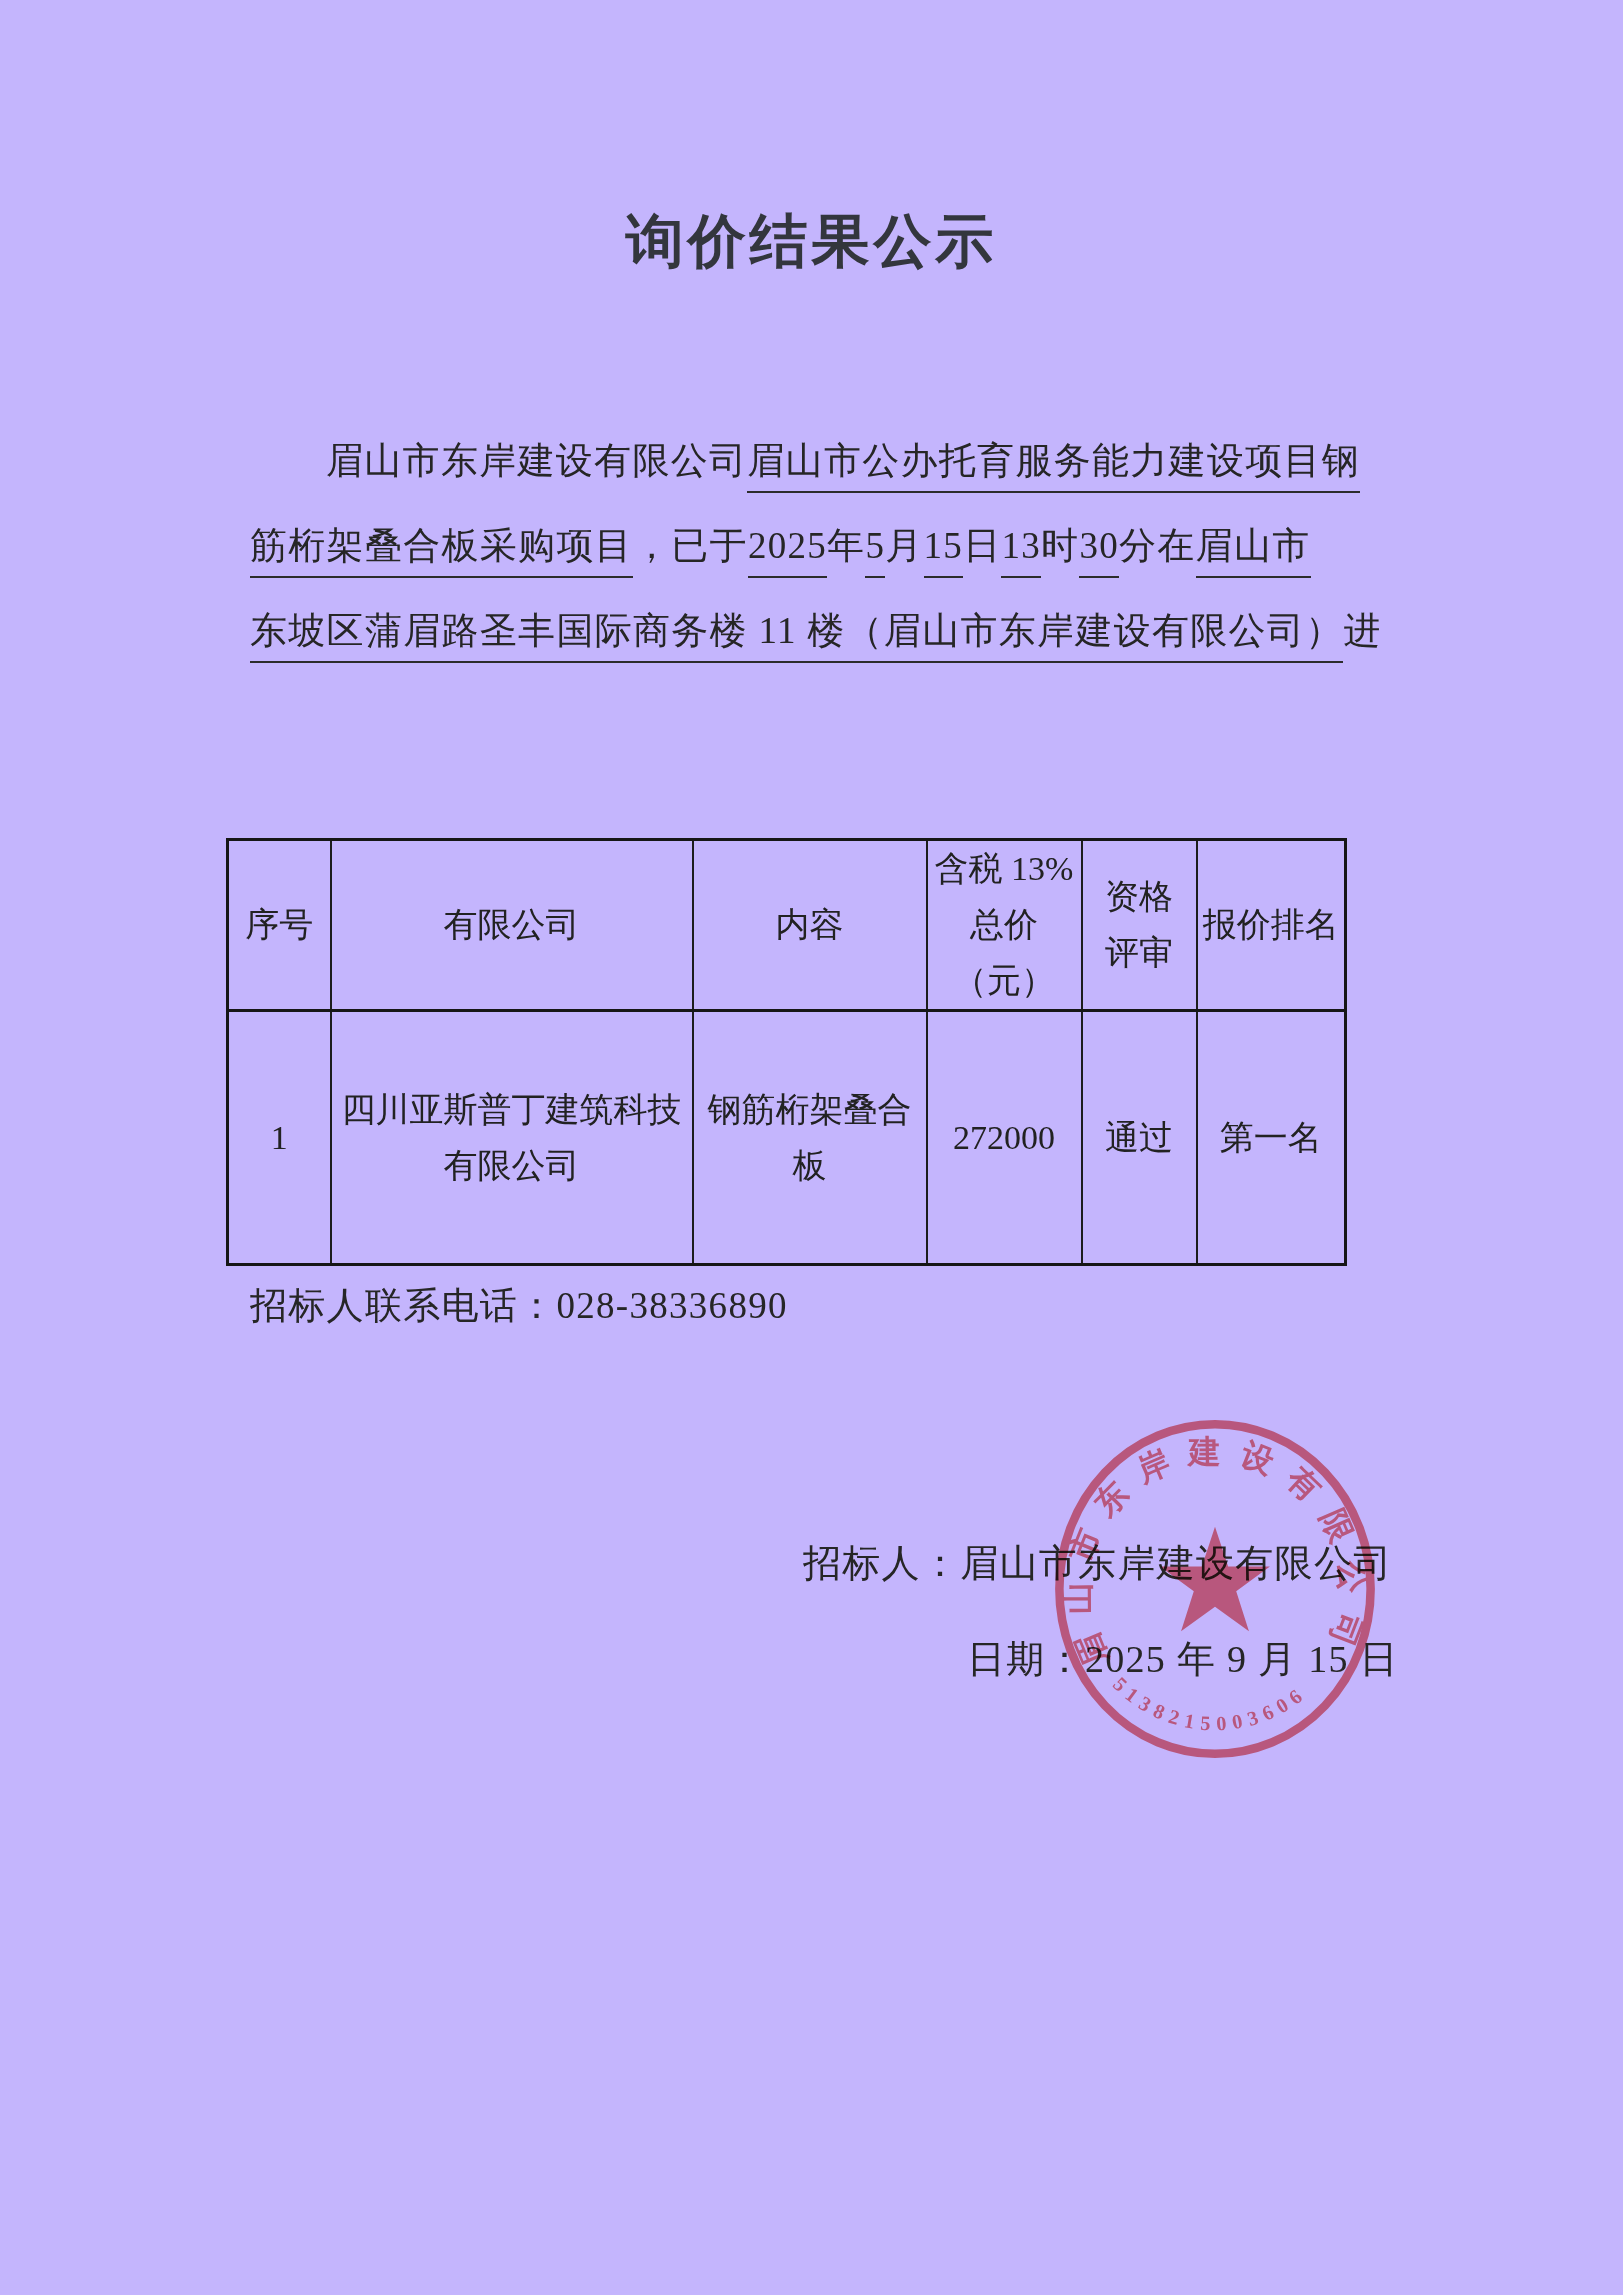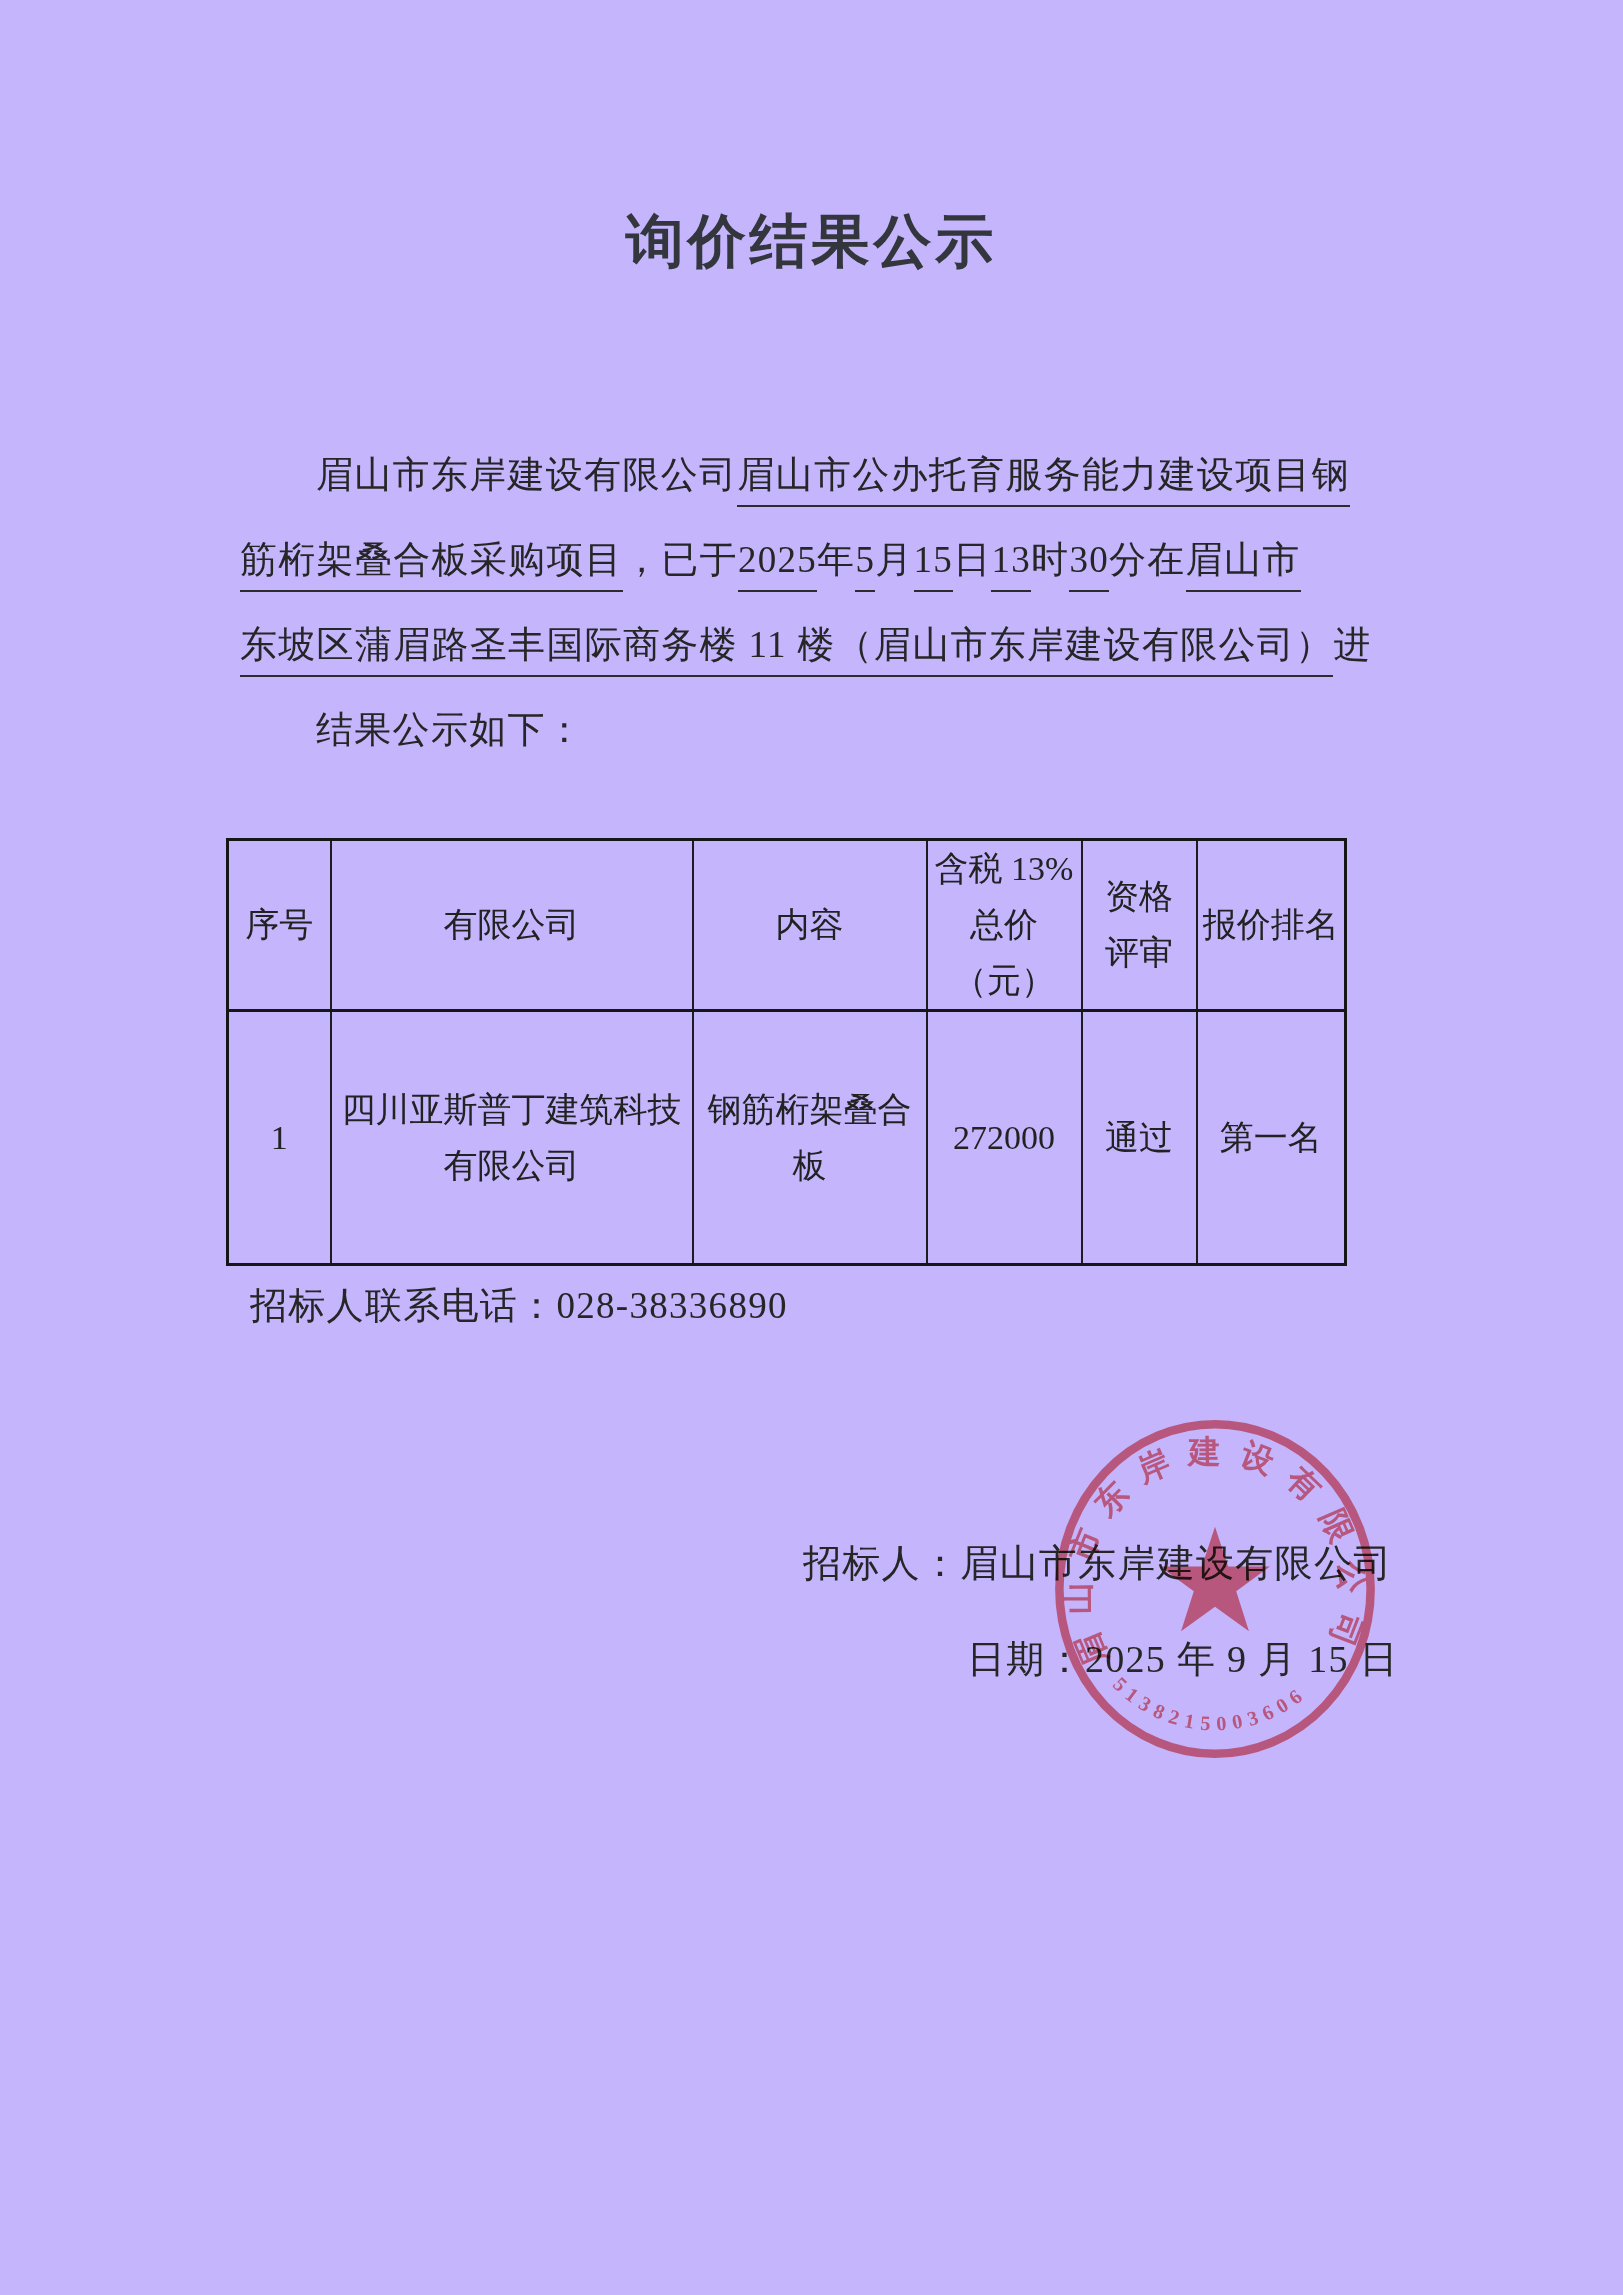--- a/index.html
+++ b/index.html
@@ -15,21 +15,21 @@
   .doc-title{
     position:absolute;top:203px;left:0;right:0;
     text-align:center;
     font-family:"DejaVu Sans","Liberation Sans",sans-serif;
     font-weight:bold;
     font-size:58px;
     letter-spacing:3.9px;
     color:#33363d;
   }
   .paragraph{
-    position:absolute;left:240px;top:437px;width:1151px;margin-top:14px;
+    position:absolute;left:250px;top:437px;width:1151px;
   }
   .para-line{
     height:85px;
     font-size:37px;
     line-height:47px;
     white-space:nowrap;
     letter-spacing:1.3px;
   }
   .para-line.indent{padding-left:76px;}
   .para-line span{display:inline-block;}
@@ -83,21 +83,20 @@
 <body>
 
 <div class="page">
 
   <div class="doc-title">询价结果公示</div>
 
   <div class="paragraph">
       <div class="para-line indent"><span>眉山市东岸建设有限公司</span><span class="u">眉山市公办托育服务能力建设项目钢</span></div>
       <div class="para-line"><span class="u">筋桁架叠合板采购项目</span><span>，已于 </span><span class="u">2025</span><span> 年 </span><span class="u">5</span><span> 月 </span><span class="u">15</span><span> 日 </span><span class="u">13</span><span> 时 </span><span class="u">30</span><span> 分在</span><span class="u">眉山市</span></div>
       <div class="para-line"><span class="u">东坡区蒲眉路圣丰国际商务楼 11 楼（眉山市东岸建设有限公司）</span><span>进</span></div>
-      <div class="para-line indent"><span>结果公示如下：</span></div>
     </div>
 
   <table class="result-table">
     <colgroup>
         <col style="width: 103px;">
         <col style="width: 362px;">
         <col style="width: 234px;">
         <col style="width: 155px;">
         <col style="width: 115px;">
         <col style="width: 149px;">

